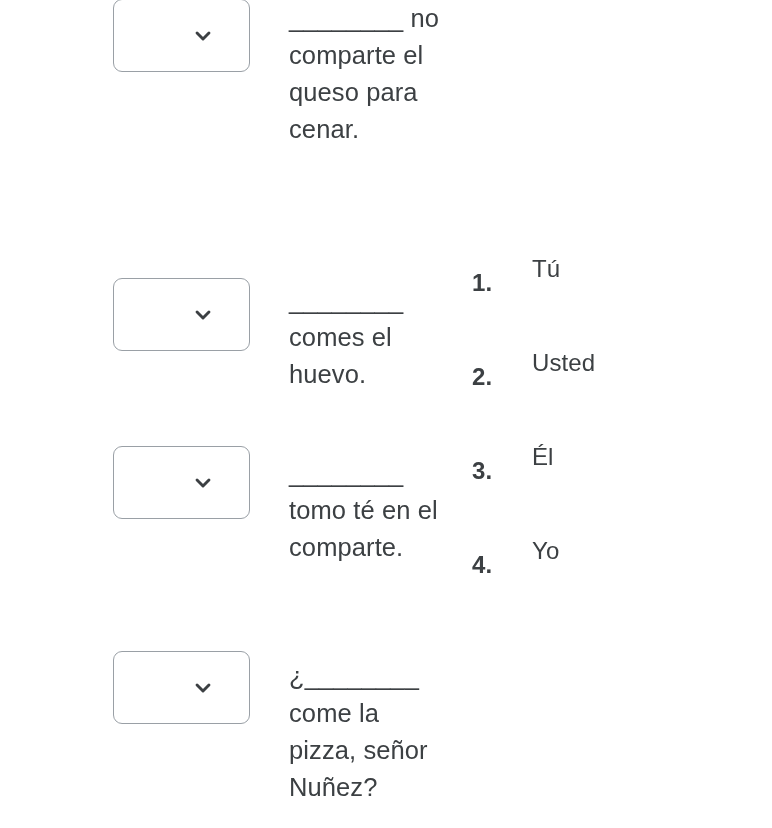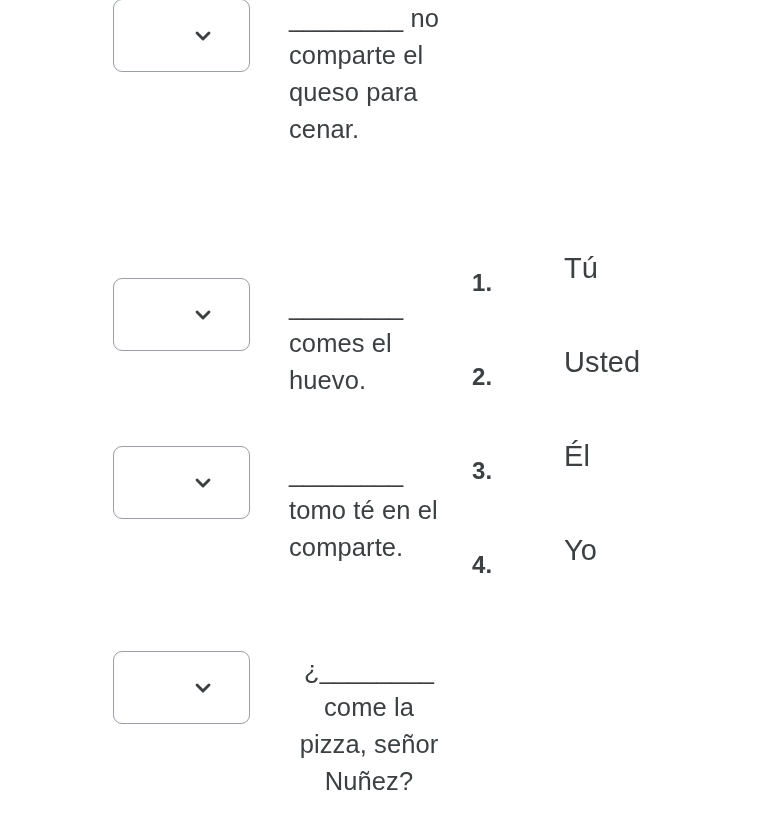--- a/index.html
+++ b/index.html
@@ -75,23 +75,23 @@
     top: 0;
     width: 160px;
     font-size: 25.5px;
     line-height: 37px;
     color: #3c4043;
     letter-spacing: 0.1px;
     white-space: pre-wrap;
     word-wrap: break-word;
   }
   .q1 .sentence-text { top: 1px; }
-  .q2 .sentence-text { top: 10px; }
+  .q2 .sentence-text { top: 4px; }
   .q3 .sentence-text { top: 9px; }
-  .q4 .sentence-text { top: 1px; text-align: center; }
+  .q4 .sentence-text { top: 7px; }
 
   
   .options-list {
     position: absolute;
     left: 472px;
     top: 250px;
     width: 270px;
     margin: 0;
     padding: 0;
     list-style: none;
@@ -107,25 +107,24 @@
     top: 19px;
     font-size: 24px;
     font-weight: bold;
     color: #3c4043;
     letter-spacing: 0.2px;
   }
   .option-label {
     position: absolute;
     left: 60px;
     top: 0;
-    font-size: 29px;
+    font-size: 24px;
     line-height: 37px;
     color: #3c4043;
     letter-spacing: 0.1px;
-    margin-left: 32px;
   }
 </style>
 </head>
 <body>
 
 <div class="exercise-canvas">
 
   <div class="question-row q1">
     <div class="answer-select">
       <span class="chevron-down-icon">

